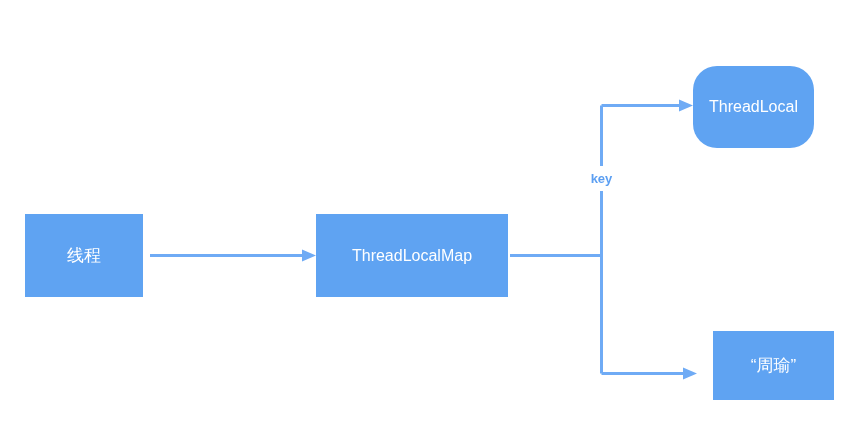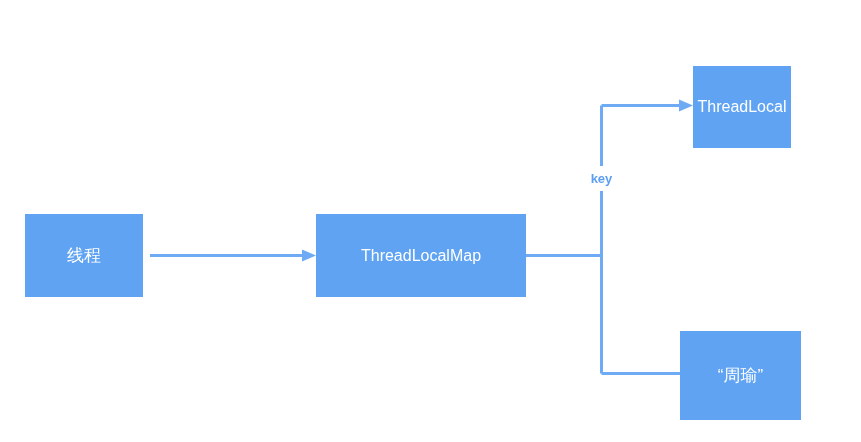--- a/index.html
+++ b/index.html
@@ -39,23 +39,23 @@
     color: var(--node_text, #ffffff);
     font-size: 16px;
     text-align: center;
     box-sizing: border-box;
   }
   .node.cjk {
     font-size: 17px;
     text-align: right;
   }
   #node-thread        { left: 25px;  top: 214px; width: 118px; height: 83px; }
-  #node-threadlocalmap{ left: 316px; top: 214px; width: 210px; height: 83px; }
-  #node-threadlocal   { left: 693px; top: 66px;  width: 98px; height: 82px; }
-  #node-value         { left: 680px; top: 331px; width: 121px; height: 89px; }
+  #node-threadlocalmap{ left: 316px; top: 214px; width: 192px; height: 83px; }
+  #node-threadlocal   { left: 693px; top: 66px;  width: 121px; height: 82px; border-radius: 24px; }
+  #node-value         { left: 713px; top: 331px; width: 121px; height: 69px; }
   .edge-label {
     position: absolute;
     left: 583px;
     top: 166px;
     width: 37px;
     height: 25px;
     background: var(--canvas_bg, #ffffff);
     color: var(--edge_label, #5C9FF2);
     font-size: 13px;
     font-weight: 600;

